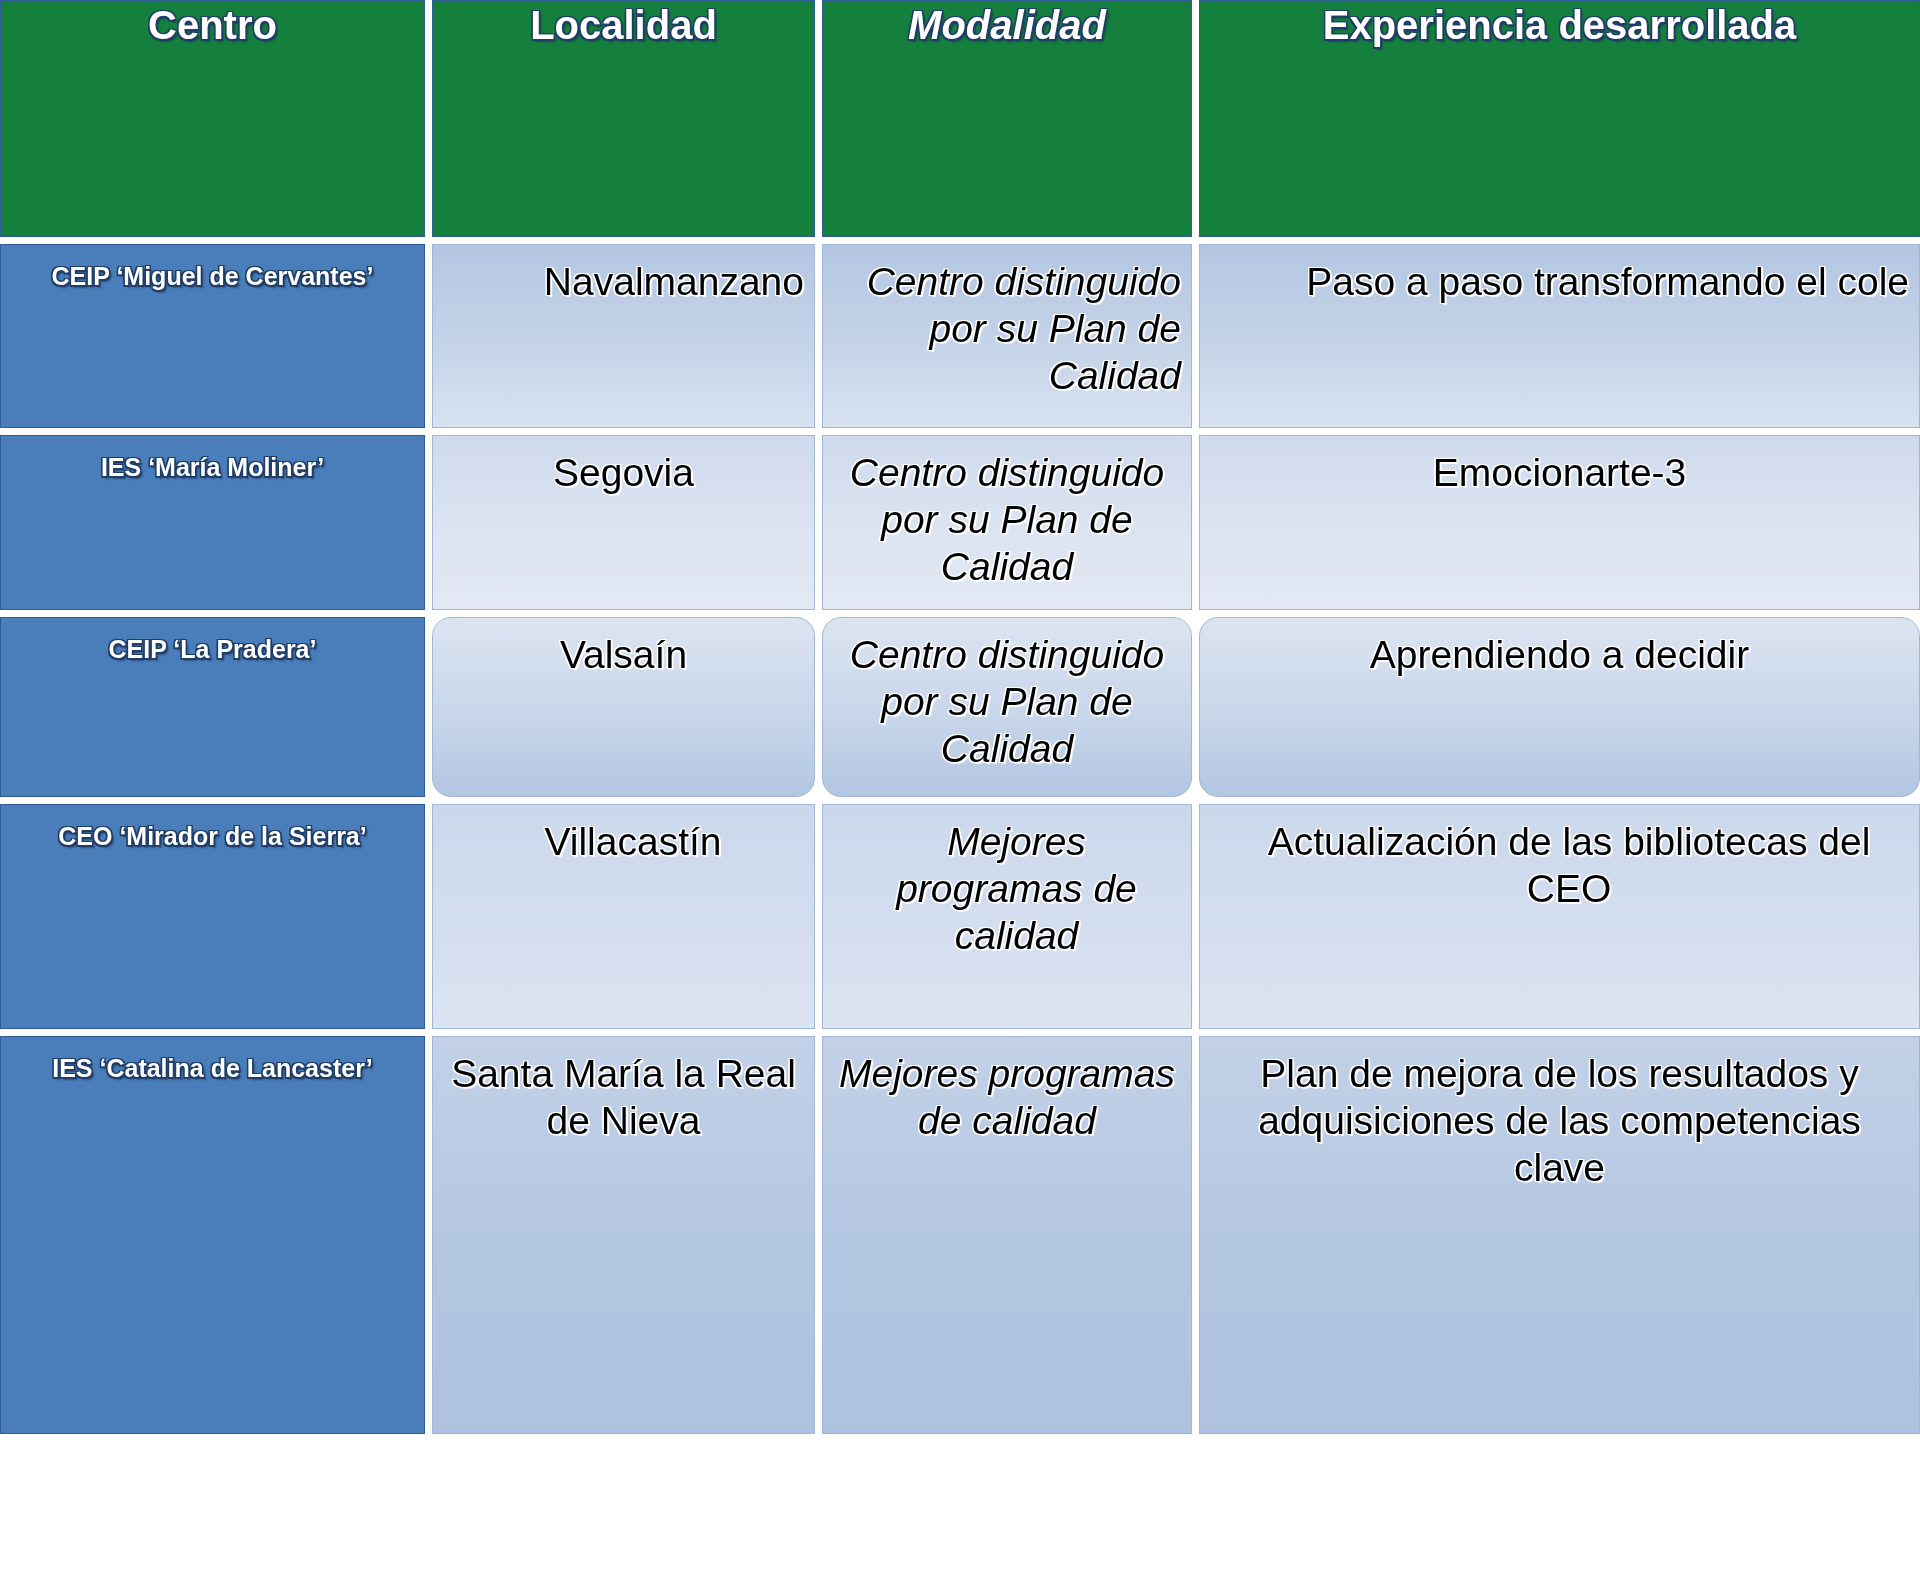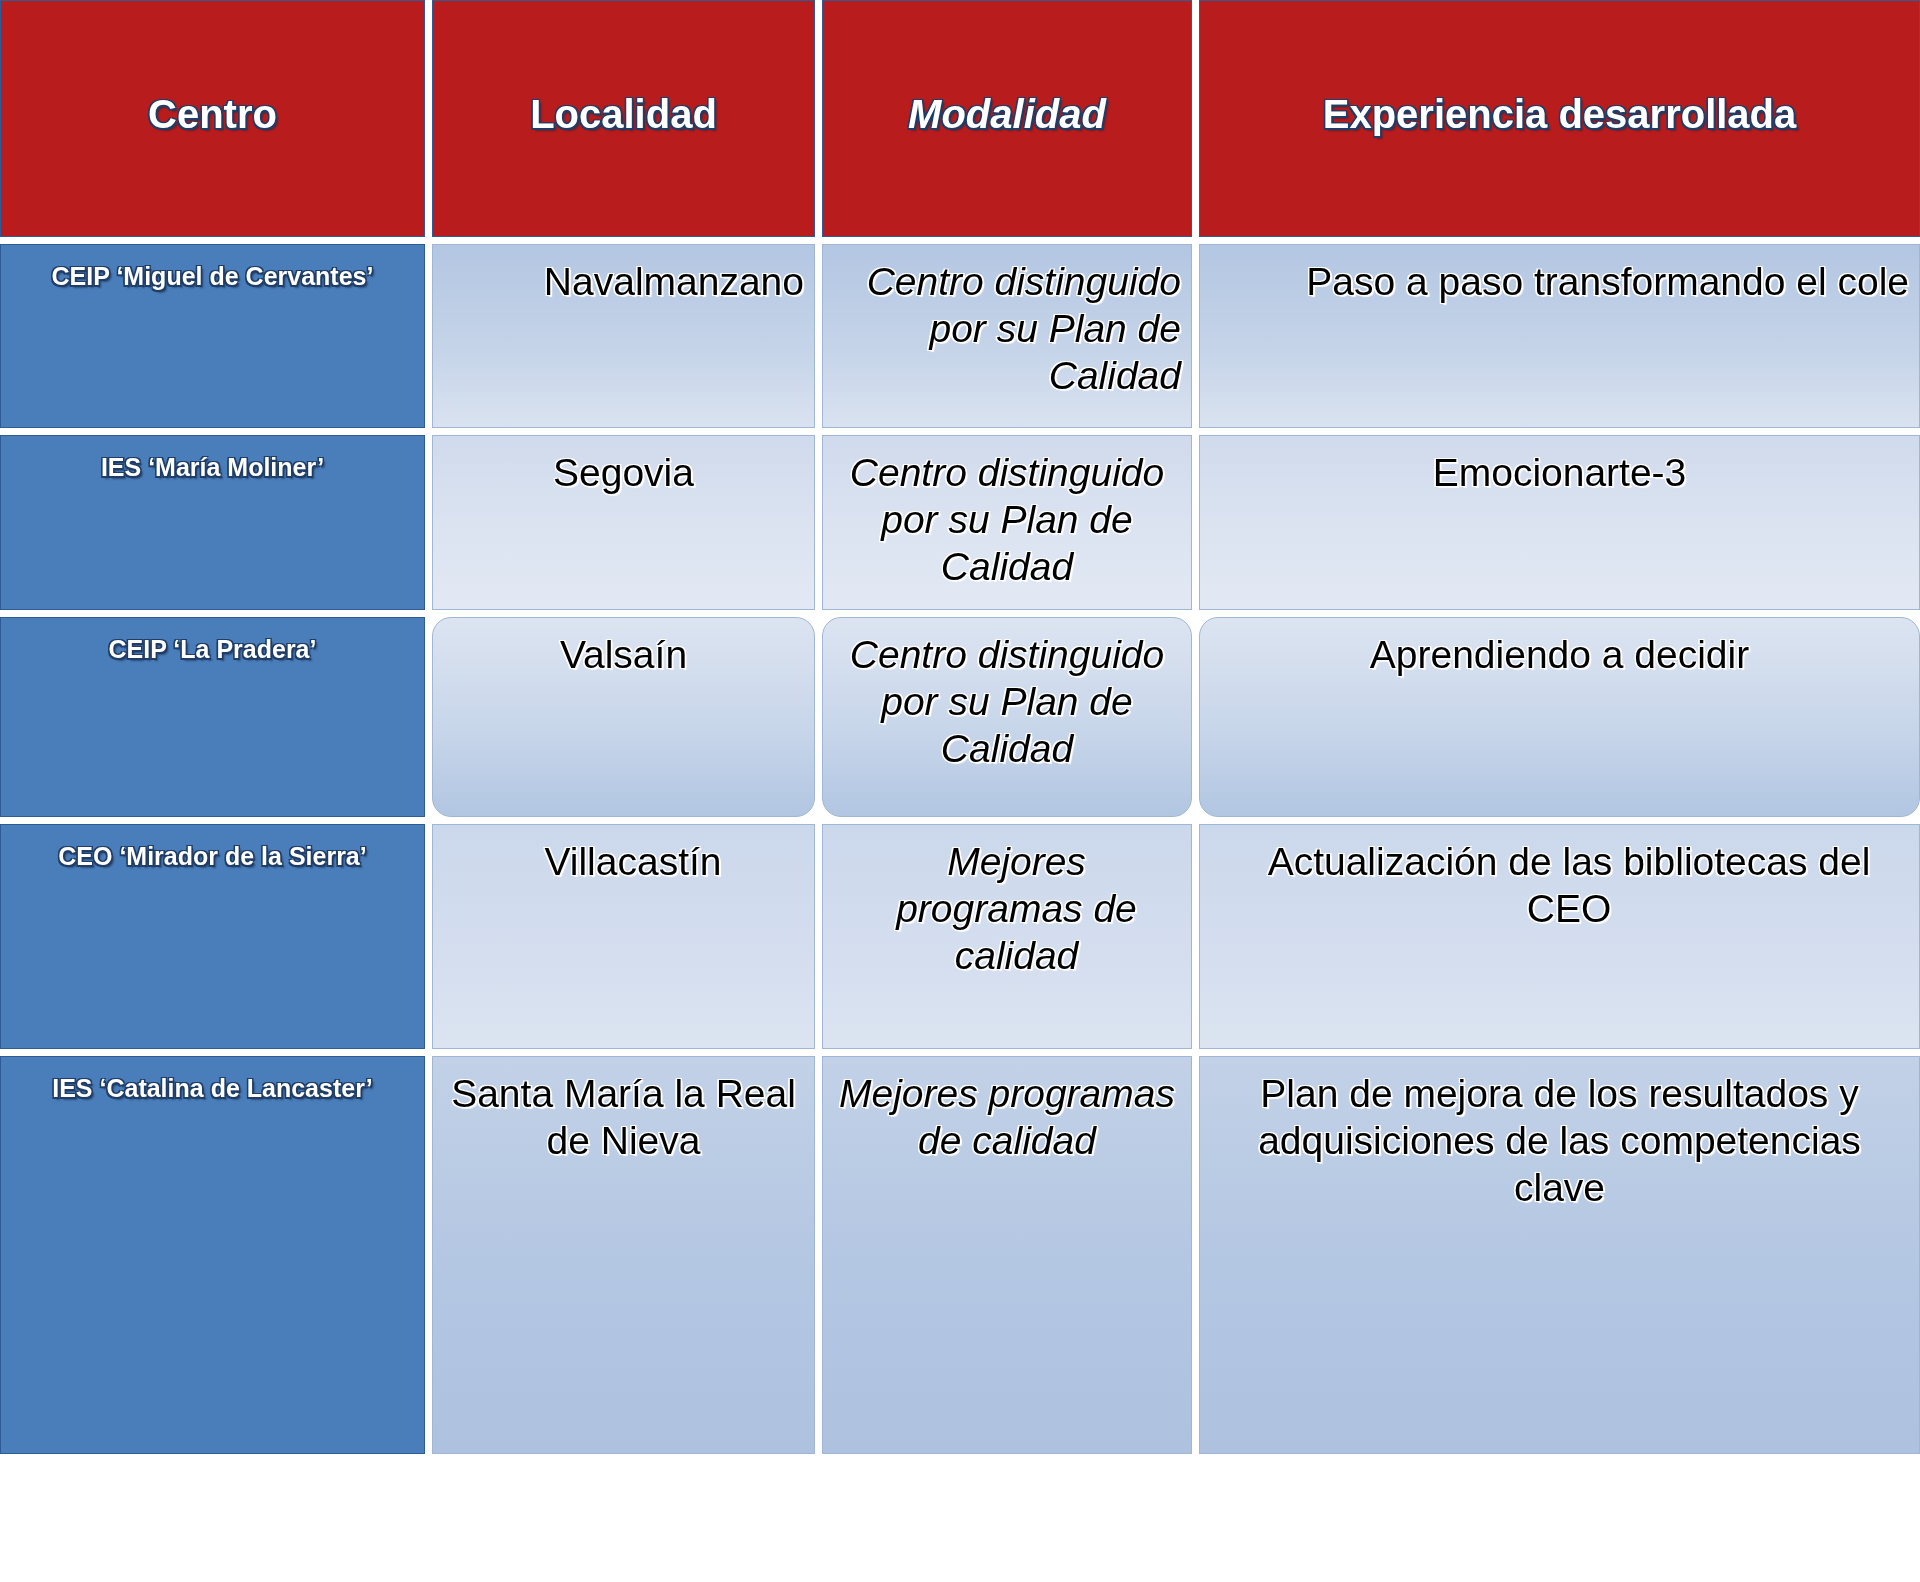--- a/index.html
+++ b/index.html
@@ -47,25 +47,25 @@
 
   
   .c1 { width: 425px; flex: 0 0 425px; }
   .c2 { width: 383px; flex: 0 0 383px; }
   .c3 { width: 370px; flex: 0 0 370px; font-style: italic; }
   .c4 { width: 721px; flex: 0 0 721px; }
 
   
   .header-row { height: 237px; }
   .header-cell {
-    background: #b91c1c;
+    background: #15803d;
     color: #ffffff;
     font-weight: bold;
     font-size: 40px;
-    align-items: center;
+    align-items: flex-start;
     padding-top: 0;
     text-shadow:
       -1.5px -1.5px 0 #1F3D66,
        1.5px -1.5px 0 #1F3D66,
       -1.5px  1.5px 0 #1F3D66,
        1.5px  1.5px 0 #1F3D66,
        2.5px  2.5px 2px rgba(20,40,70,0.55);
   }
 
   
@@ -101,21 +101,21 @@
   
   .tint-a { background: linear-gradient(to bottom, #B3C6E2 0%, #C4D3E8 55%, #D9E2F0 100%); text-align: right; }
   .tint-b { background: linear-gradient(to bottom, #CFDAEC 0%, #DBE3F1 50%, #E2E9F4 100%); }
   .tint-c { background: linear-gradient(to bottom, #DCE4F1 0%, #C8D6EA 55%, #B2C6E2 100%); border-radius: 19px; }
   .tint-d { background: linear-gradient(to bottom, #CBD8EB 0%, #D4DEEF 60%, #DCE4F1 100%); padding-left: 29px; }
   .tint-e { background: linear-gradient(to bottom, #C2D1E7 0%, #B3C6E2 55%, #AEC2E0 100%); }
 
   
   .r1 { height: 184px; }
   .r2 { height: 175px; }
-  .r3 { height: 200px; }
+  .r3 { height: 180px; }
   .r4 { height: 225px; }
   .r5 { height: 398px; }
 
   .cell-text { display: block; width: 100%; }
 </style>
 </head>
 <body>
 
 <div class="table-wrap">
 

